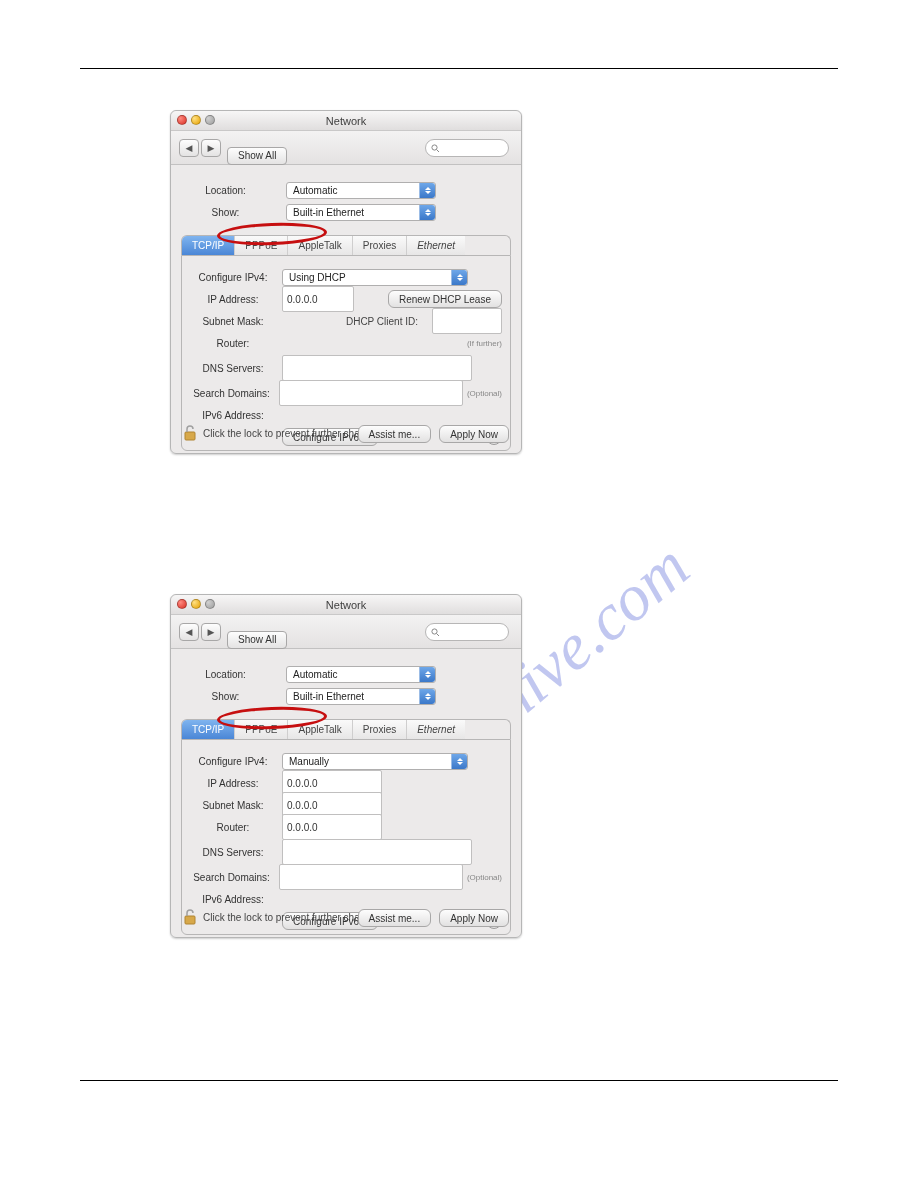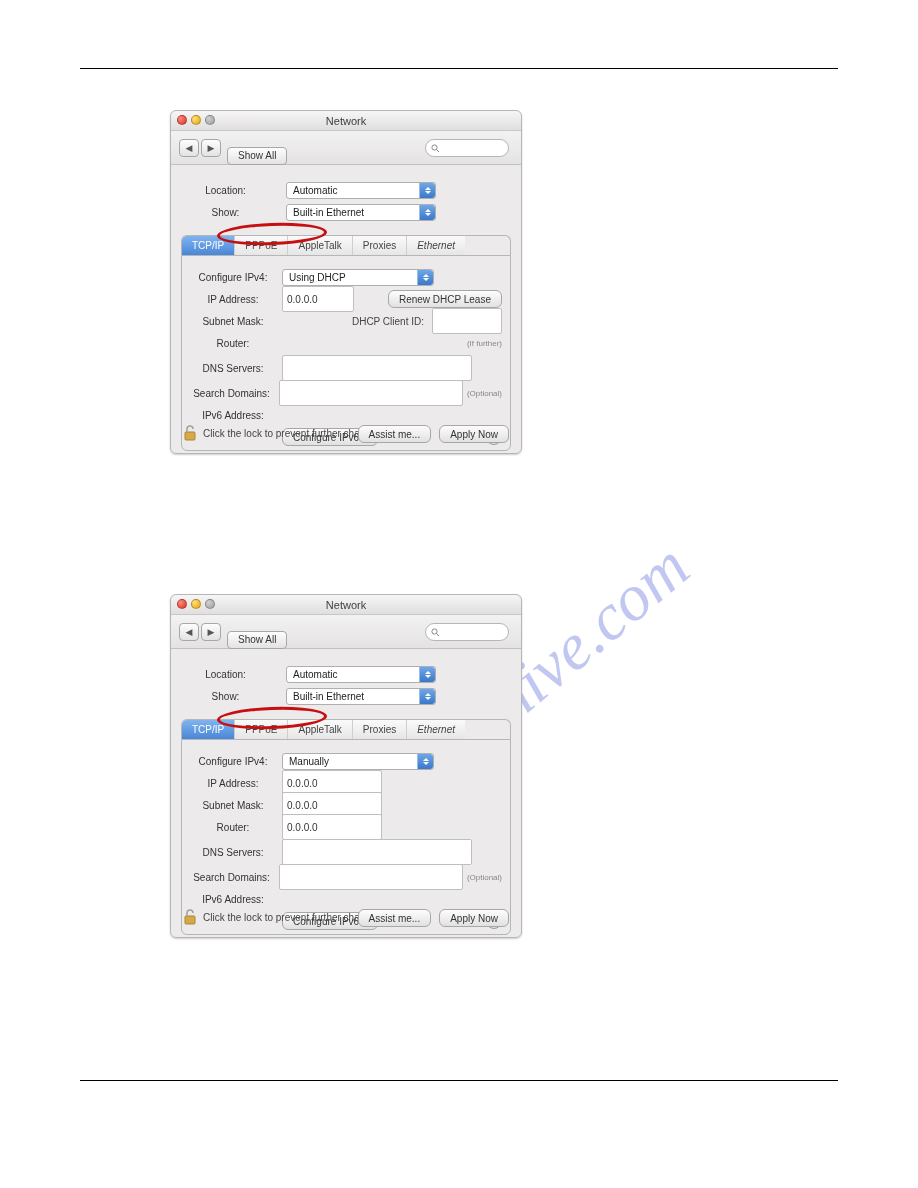--- a/index.html
+++ b/index.html
@@ -193,35 +193,35 @@
         <div class="tab active">TCP/IP</div>
         <div class="tab">PPPoE</div>
         <div class="tab">AppleTalk</div>
         <div class="tab">Proxies</div>
         <div class="tab">Ethernet</div>
       </div>
 
       <div class="pane">
         <div class="row">
           <div class="lbl" style="width:92px">Configure IPv4:</div>
-          <div class="select" style="width:152px">
+          <div class="select" style="width:186px">
             <span>Using DHCP</span>
             <span class="arrow"></span>
           </div>
         </div>
         <div class="row">
           <div class="lbl" style="width:92px">IP Address:</div>
           <div class="txt" style="width:72px">0.0.0.0</div>
           <div style="flex:1"></div>
           <div class="btn">Renew DHCP Lease</div>
         </div>
         <div class="row">
           <div class="lbl" style="width:92px">Subnet Mask:</div>
           <div style="flex:1"></div>
-          <div style="font-size:10px;color:#444;padding-right:8px">DHCP Client ID:</div>
+          <div style="font-size:10px;color:#444;padding-right:14px">DHCP Client ID:</div>
           <div class="txt" style="width:70px"></div>
         </div>
         <div class="row">
           <div class="lbl" style="width:92px">Router:</div>
           <div style="flex:1"></div>
           <div class="hint">(If further)</div>
         </div>
         <div class="row" style="height:28px">
           <div class="lbl" style="width:92px">DNS Servers:</div>
           <div class="txt" style="width:190px;height:22px"></div>
@@ -301,21 +301,21 @@
         <div class="tab active">TCP/IP</div>
         <div class="tab">PPPoE</div>
         <div class="tab">AppleTalk</div>
         <div class="tab">Proxies</div>
         <div class="tab">Ethernet</div>
       </div>
 
       <div class="pane">
         <div class="row">
           <div class="lbl" style="width:92px">Configure IPv4:</div>
-          <div class="select" style="width:152px">
+          <div class="select" style="width:186px">
             <span>Manually</span>
             <span class="arrow"></span>
           </div>
         </div>
         <div class="row">
           <div class="lbl" style="width:92px">IP Address:</div>
           <div class="txt" style="width:100px">0.0.0.0</div>
         </div>
         <div class="row">
           <div class="lbl" style="width:92px">Subnet Mask:</div>

